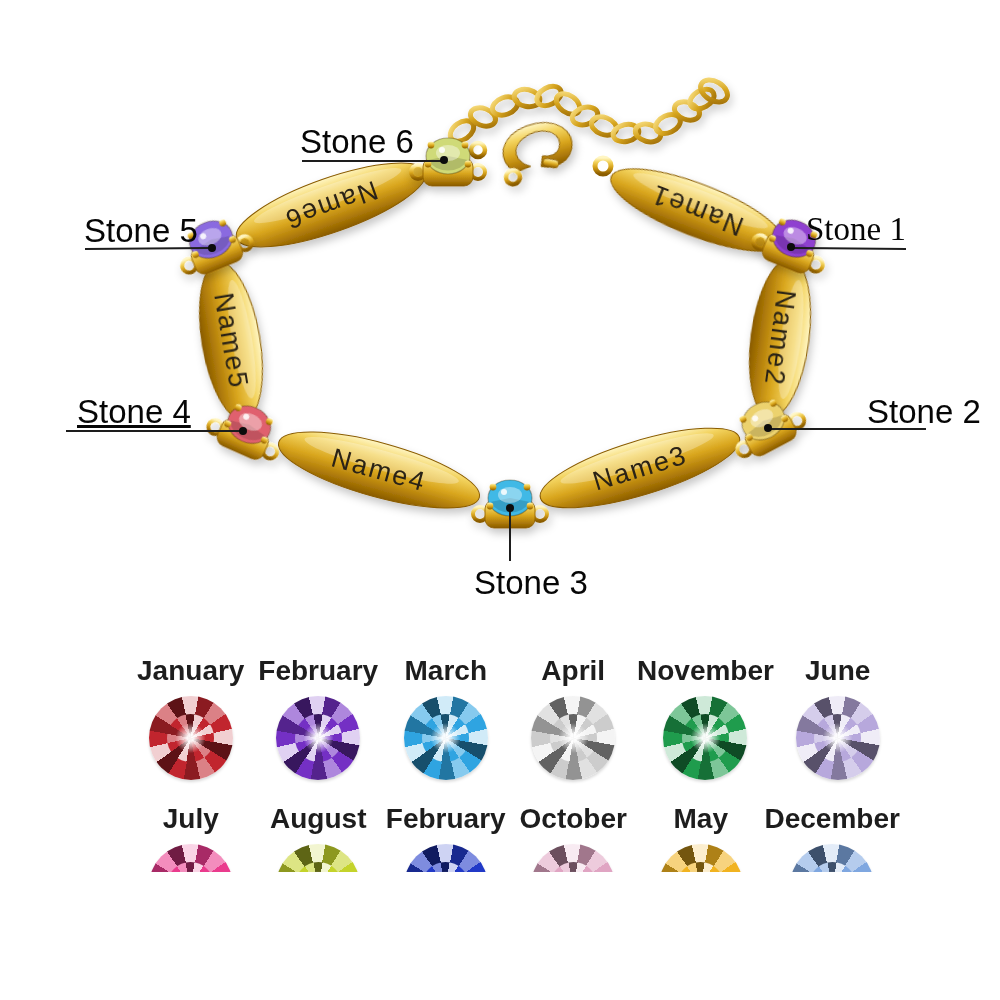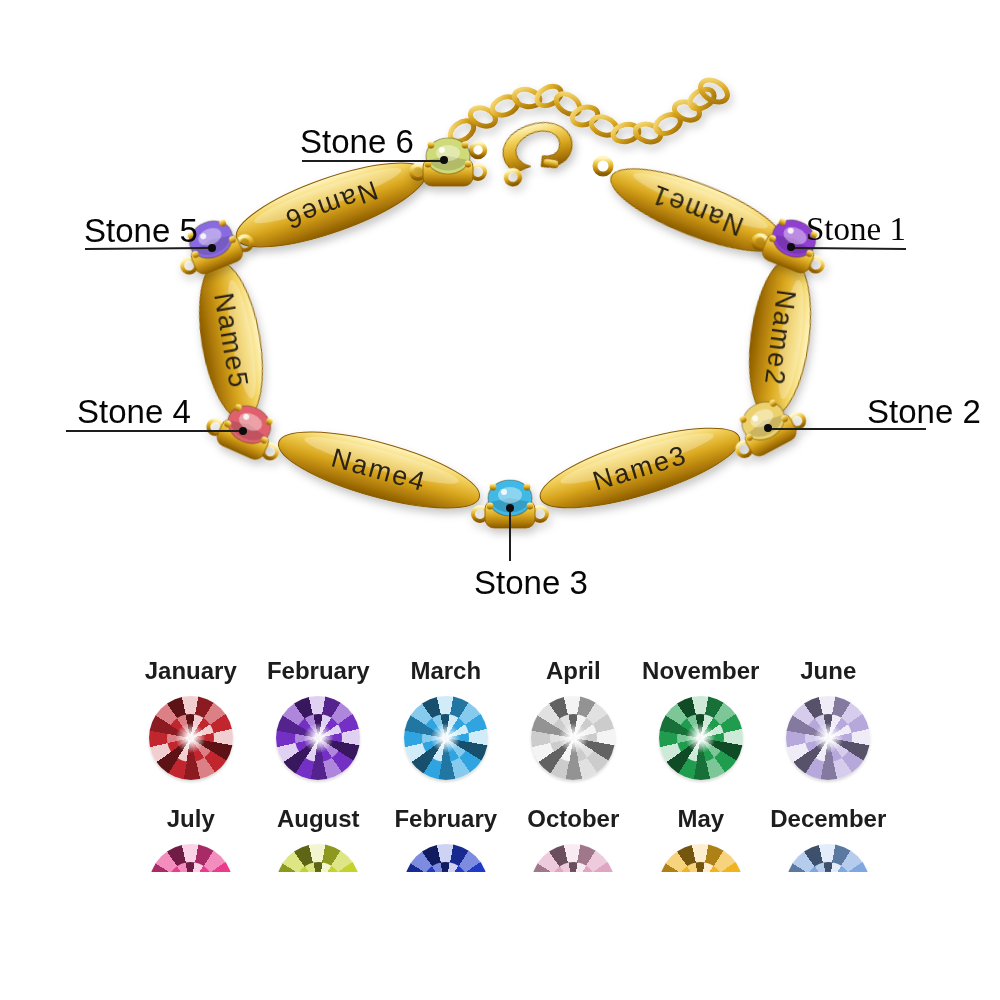--- a/index.html
+++ b/index.html
@@ -6,27 +6,27 @@
   #stage{position:relative;width:1000px;height:872px;background:#ffffff;overflow:hidden;
          font-family:"Liberation Sans",sans-serif;}
   svg{position:absolute;left:0;top:0;}
   .engrave{font-family:"Liberation Sans",sans-serif;font-size:27px;letter-spacing:2px;
            fill:#2b2417;text-anchor:middle;}
   .stone-label{position:absolute;font-size:33px;color:#060606;white-space:nowrap;line-height:1;}
   .lbl-s6{left:300px;top:125px;}
   .lbl-s5{left:84px;top:214px;}
   .lbl-s1{left:806px;top:213px;font-family:Liberation Serif, serif;}
   .lbl-s2{left:823px;top:395px;margin-left:44px;}
-  .lbl-s4{left:77px;top:395px;}
+  .lbl-s4{left:77px;top:395px;text-decoration:underline;}
   .lbl-s3{left:474px;top:566px;}
   .bs-row{position:absolute;left:127px;width:765px;display:flex;}
   .row-1{top:656px;}
   .row-2{top:804px;}
   .bs-cell{flex:0 0 127.5px;display:flex;flex-direction:column;align-items:center;}
-  .bs-month{font-size:24px;font-weight:600;color:#1d1d1d;height:30px;line-height:30px;}
+  .bs-month{font-size:28px;font-weight:600;color:#1d1d1d;height:30px;line-height:30px;}
   .gem{position:relative;width:84px;height:84px;margin-top:10px;border-radius:50%;
        box-shadow:0 2px 3px rgba(0,0,0,0.15);}
   .gem-core{position:absolute;inset:22%;border-radius:50%;}
 </style>
 </head>
 <body>
 
 <div id="stage">
 
   <svg width="1000" height="640" viewBox="0 0 1000 640">

